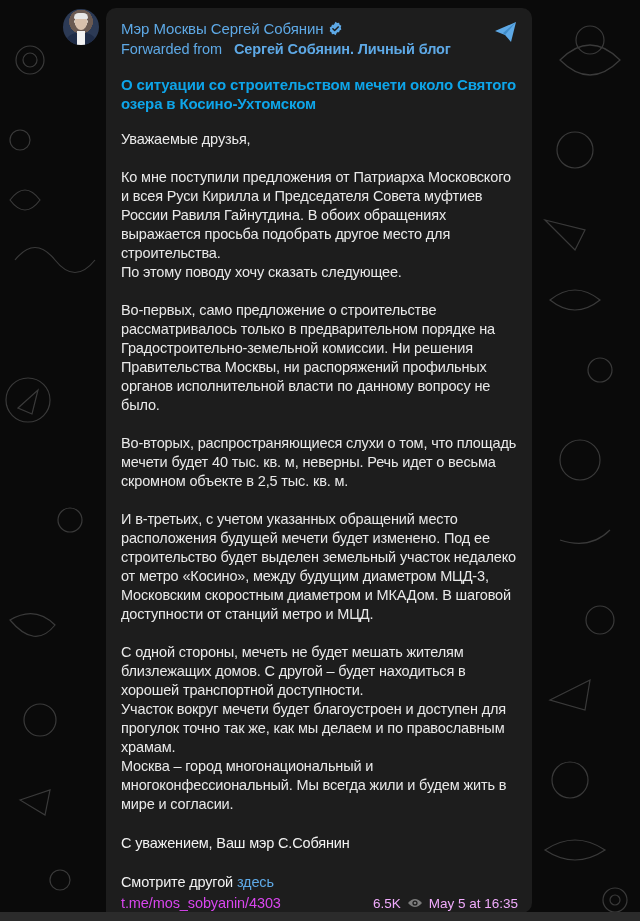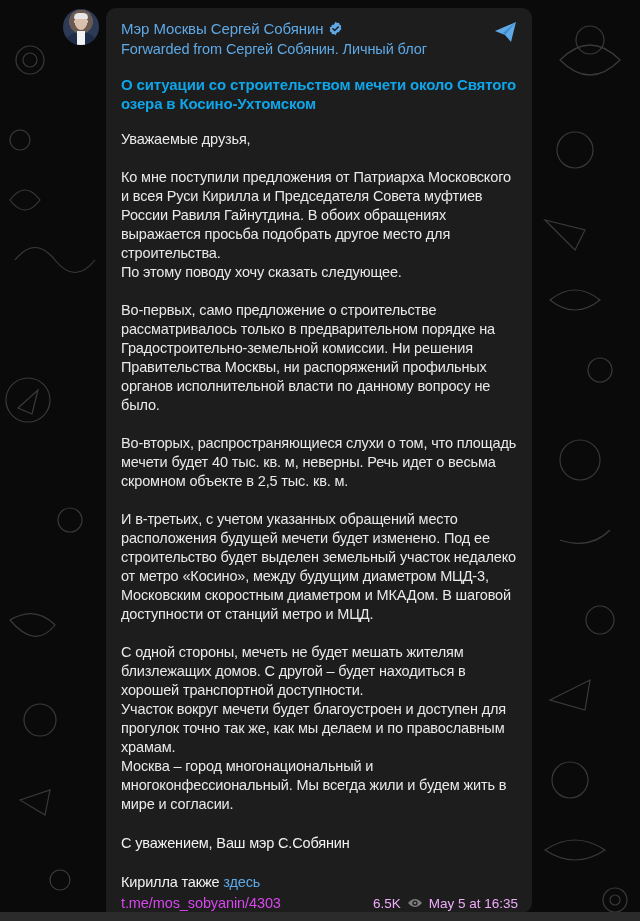--- a/index.html
+++ b/index.html
@@ -20,21 +20,21 @@
     position: absolute; left: 106px; top: 8px; width: 426px; height: 905px;
     background: #1d1d1d; border-radius: 10px 10px 10px 0;
     padding: 9px 14px 0 15px;
   }
   .bubble-bottom { position: absolute; left: 0; top: 912px; width: 640px; height: 9px; background: #2b2b2b; }
   .sender { display: flex; align-items: center; gap: 5px; height: 22px; }
   .sender-name { color: #5ea9e6; font-weight: normal; font-size: 15px; letter-spacing: -0.1px; }
   .verified { width: 15px; height: 15px; display: inline-block; }
   .share { position: absolute; right: 14px; top: 13px; width: 24px; height: 22px; }
   .forwarded { color: #5ea9e6; font-size: 14.5px; height: 20px; line-height: 20px; letter-spacing: -0.1px; }
-  .forwarded b { font-weight: normal; }
+  .forwarded b { font-weight: bold; margin-left: 8px; }
   .title { color: #0ea5e9; font-weight: bold; font-size: 15px; line-height: 19px; margin-top: 16px; letter-spacing: -0.15px; }
   .para { color: #e9e9e9; font-size: 14.5px; line-height: 19px; margin-top: 19px; letter-spacing: -0.15px; white-space: pre-line; }
   .para.first { margin-top: 17px; }
   .para.sign { margin-top: 20px; color: #f2f2f2; }
   .see-also { color: #f2f2f2; font-size: 14.5px; line-height: 19px; margin-top: 20px; letter-spacing: -0.15px; }
   .see-also a { color: #5ea9e6; text-decoration: none; }
   .footer { display: flex; justify-content: space-between; align-items: center; height: 20px; margin-top: 1px; }
   .link { color: #d946ef; font-size: 14.5px; text-decoration: none; letter-spacing: -0.1px; }
   .meta { display: flex; align-items: center; gap: 6px; color: #f0abfc; font-size: 13.5px; }
   .eye { width: 16px; height: 10px; }
@@ -106,21 +106,21 @@
   <div class="para">Во-первых, само предложение о строительстве рассматривалось только в предварительном порядке на Градостроительно-земельной комиссии. Ни решения Правительства Москвы, ни распоряжений профильных органов исполнительной власти по данному вопросу не было.</div>
   <div class="para">Во-вторых, распространяющиеся слухи о том, что площадь мечети будет 40 тыс. кв. м, неверны. Речь идет о весьма скромном объекте в 2,5 тыс. кв. м.</div>
   <div class="para">И в-третьих, с учетом указанных обращений место расположения будущей мечети будет изменено. Под ее строительство будет выделен земельный участок недалеко от метро «Косино», между будущим диаметром МЦД-3, Московским скоростным диаметром и МКАДом. В шаговой доступности от станций метро и МЦД.</div>
   <div class="para">С одной стороны, мечеть не будет мешать жителям близлежащих домов. С другой – будет находиться в хорошей транспортной доступности.
 Участок вокруг мечети будет благоустроен и доступен для прогулок точно так же, как мы делаем и по православным храмам.
 Москва – город многонациональный и многоконфессиональный. Мы всегда жили и будем жить в мире и согласии.</div>
 
   <div class="para sign">С уважением, Ваш мэр С.Собянин</div>
 
   <div class="see-also">
-    <span>Кирилла также </span><a>здесь</a>
+    <span>Смотрите другой </span><a>здесь</a>
   </div>
 
   <div class="footer">
     <a class="link">t.me/mos_sobyanin/4303</a>
     <div class="meta">
       <span>6.5K</span>
       <svg class="eye" viewBox="0 0 16 10">
         <path d="M1 5 Q8 -3 15 5 Q8 13 1 5 Z" fill="#7b7b7b"></path>
         <circle cx="8" cy="5" r="2.6" fill="#1d1d1d"></circle>
         <circle cx="8" cy="5" r="1.3" fill="#7b7b7b"></circle>

